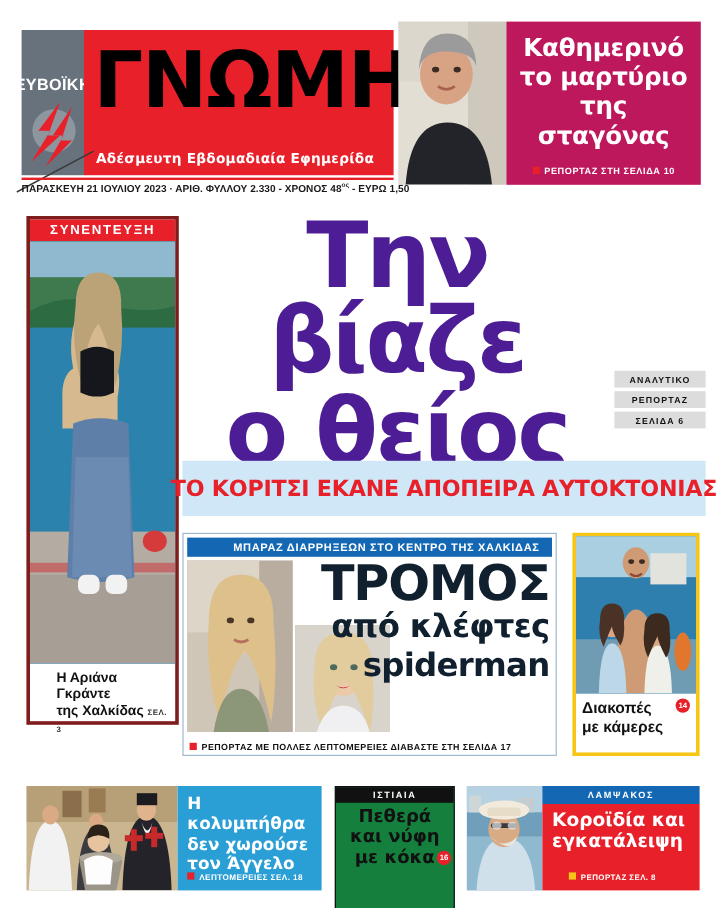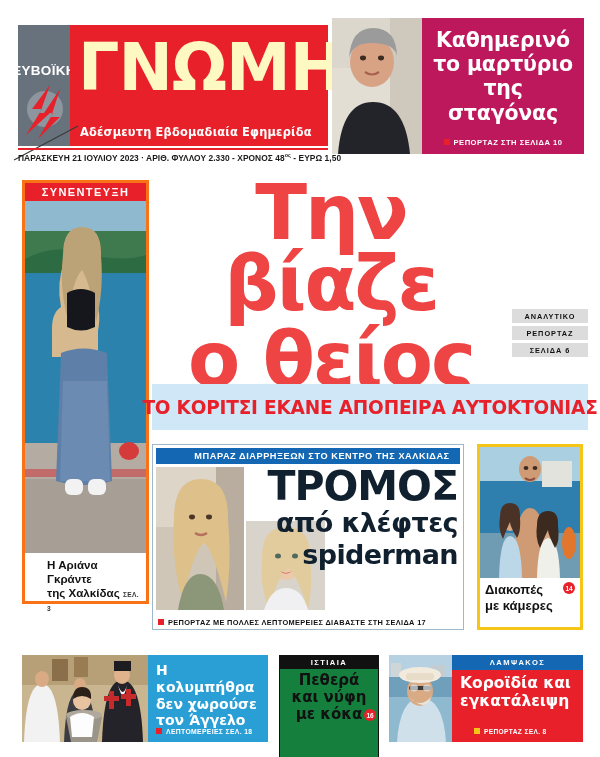--- a/index.html
+++ b/index.html
@@ -25,21 +25,21 @@
     color: #ffffff; font-size: 13.5px; font-weight: 700; letter-spacing: .3px;
     position: absolute; top: 38px; left: 50%; transform: translateX(-50%); white-space: nowrap;
   }
   .mh-circle {
     position: absolute; left: 9px; top: 66px; width: 36px; height: 36px;
     border-radius: 50%; background: #8d969e;
   }
   .mh-bolt { position: absolute; left: 2px; top: 58px; width: 50px; height: 62px; }
   .mh-right { flex: 1; background: #e8202a; position: relative; }
   .mh-title {
-    color: #fef9c3; font-weight: 800; font-size: 65px; line-height: 1;
+    color: #000000; font-weight: 800; font-size: 65px; line-height: 1;
     letter-spacing: -1px; position: absolute; left: 8px; top: 10px;
     font-family: "DejaVu Sans", sans-serif;
   }
   .mh-sub {
     position: absolute; left: 10px; bottom: 7px; color: #ffffff;
     font-size: 11.4px; font-weight: 600; letter-spacing: .2px;
     font-family: "DejaVu Sans", sans-serif;
   }
   #mh-rule { position: absolute; left: 18px; top: 148px; width: 310px; height: 1.5px; background: #e8202a; }
   #mh-dateline {
@@ -63,37 +63,37 @@
     position: absolute; left: 0; right: 0; bottom: 7px;
     text-align: center; color: #ffffff; font-size: 7.6px; font-weight: 700; letter-spacing: .5px;
   }
   .sq { display: inline-block; width: 6px; height: 6px; vertical-align: 0px; margin-right: 4px; }
   .sq.red { background: #e8202a; }
   .sq.yellow { background: #f5c518; }
 
   
   #left-col {
     position: absolute; left: 22px; top: 180px; width: 127px; height: 424px;
-    border: 3px solid #f97316; background: #ffffff;
+    border: 3px solid #7f1d1d; background: #ffffff;
   }
   #left-banner {
     background: #e8202a; color: #ffffff; height: 18px;
     display: flex; align-items: center; justify-content: center;
     font-size: 11px; font-weight: 800; letter-spacing: 1.4px;
   }
   #left-photo { position: relative; height: 352px; overflow: hidden; background: #3b7fa8; }
   #left-caption { padding: 5px 5px 0 22px; }
   .lc-line { font-size: 11.6px; font-weight: 800; color: #111; line-height: 1.22; }
   .lc-page { font-size: 6.6px; font-weight: 700; color: #333; letter-spacing: .4px; }
 
   
   #main-head { position: absolute; left: 156px; top: 178px; width: 350px; }
   .mhl {
     font-family: "DejaVu Sans", sans-serif;
-    font-weight: 800; color: #ef4444; font-size: 76px; line-height: .93;
+    font-weight: 800; color: #4c1d95; font-size: 76px; line-height: .93;
     letter-spacing: -2px; text-align: center;
   }
   .mhl.l2 { margin-top: 6px; }
   #side-tags { position: absolute; left: 512px; top: 309px; width: 76px; }
   .side-tag {
     background: #dcdcdc; color: #111; font-size: 7.3px; font-weight: 800;
     letter-spacing: 1px; text-align: center; padding: 2.5px 0; margin-bottom: 3px;
   }
   #sub-bar {
     position: absolute; left: 152px; top: 384px; width: 436px; height: 46px;

